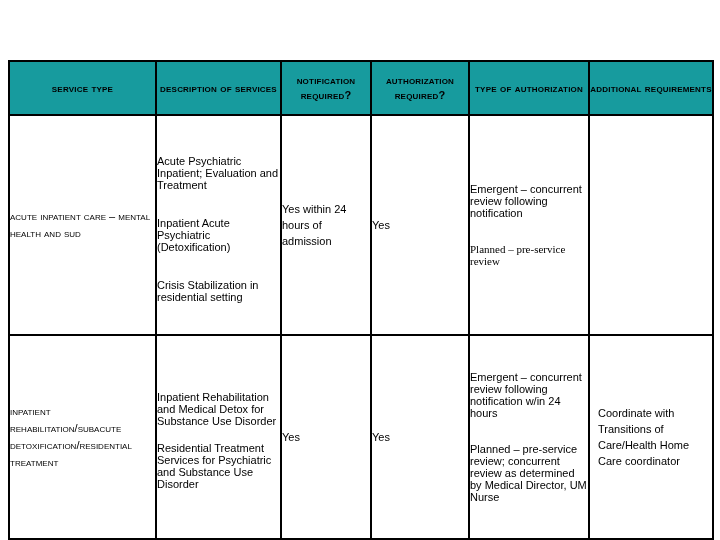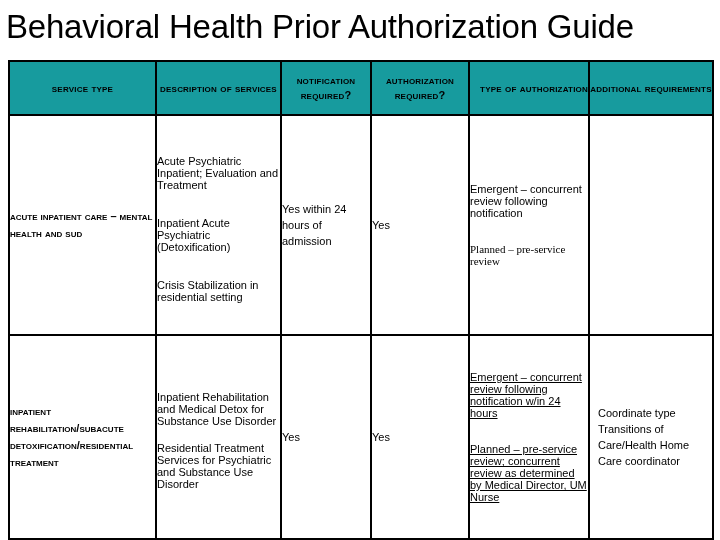--- a/index.html
+++ b/index.html
@@ -60,35 +60,34 @@
     font-weight: bold;
     font-variant: small-caps;
     text-transform: lowercase;
     font-size: 12.5px;
     line-height: 15px;
     padding: 2px 4px;
     letter-spacing: 0.2px;
   }
   thead th.small-head {
     font-size: 11px;
-    text-align: right;
   }
   
   col.c-service   { width: 147px; }
   col.c-desc      { width: 125px; }
   col.c-notif     { width:  90px; }
   col.c-auth      { width:  98px; }
   col.c-type      { width: 120px; }
   col.c-addl      { width: 124px; }
 
   
   td.service-cell {
     font-variant: small-caps;
     text-transform: lowercase;
-    font-weight: bold;
+    font-weight: normal;
     font-size: 12px;
     line-height: 17px;
     padding: 4px 6px;
     vertical-align: middle;
     text-align: left;
   }
   td.desc-cell {
     padding: 0;
     vertical-align: top;
   }
@@ -117,34 +116,33 @@
     display: block;
     line-height: 12px;
     padding: 0 0;
   }
   .blk + .blk {
     margin-top: 22px;
   }
   .row1 .desc-inner { padding-top: 8px; }
   .row1 .type-inner { padding-top: 0; }
   .row2 .desc-inner { padding-top: 7px; }
-  .row2 .type-inner { padding-top: 0; text-decoration: underline; }
+  .row2 .type-inner { padding-top: 0; }
   .row1 td.desc-cell .blk + .blk { margin-top: 26px; }
   .row1 td.type-cell .blk + .blk { margin-top: 24px; font-family: Liberation Serif, serif; }
   .row2 td.desc-cell .blk + .blk { margin-top: 15px; }
   .row2 td.type-cell .blk + .blk { margin-top: 24px; }
   .row1 td { height: 210px; }
   .row2 td { height: 194px; }
 </style>
 </head>
 <body>
 
 <div class="page">
 
-  <div class="page-title">Behavioral Health Prior Authorization Guide</div>
 
   <div class="table-wrap">
     <table class="guide">
       <colgroup>
         <col class="c-service">
         <col class="c-desc">
         <col class="c-notif">
         <col class="c-auth">
         <col class="c-type">
         <col class="c-addl">
@@ -202,20 +200,20 @@
 
           <td class="auth-cell">Yes</td>
 
           <td class="type-cell">
             <div class="type-inner stack">
               <span class="blk">Emergent – concurrent review following notification w/in 24 hours</span>
               <span class="blk">Planned – pre-service review; concurrent review as determined by Medical Director, UM Nurse</span>
             </div>
           </td>
 
-          <td class="addl-cell mid">Coordinate type Transitions of Care/Health Home Care coordinator</td>
+          <td class="addl-cell mid">Coordinate with Transitions of Care/Health Home Care coordinator</td>
         </tr>
 
       </tbody>
     </table>
   </div>
 
 </div>
 
 </body></html>

